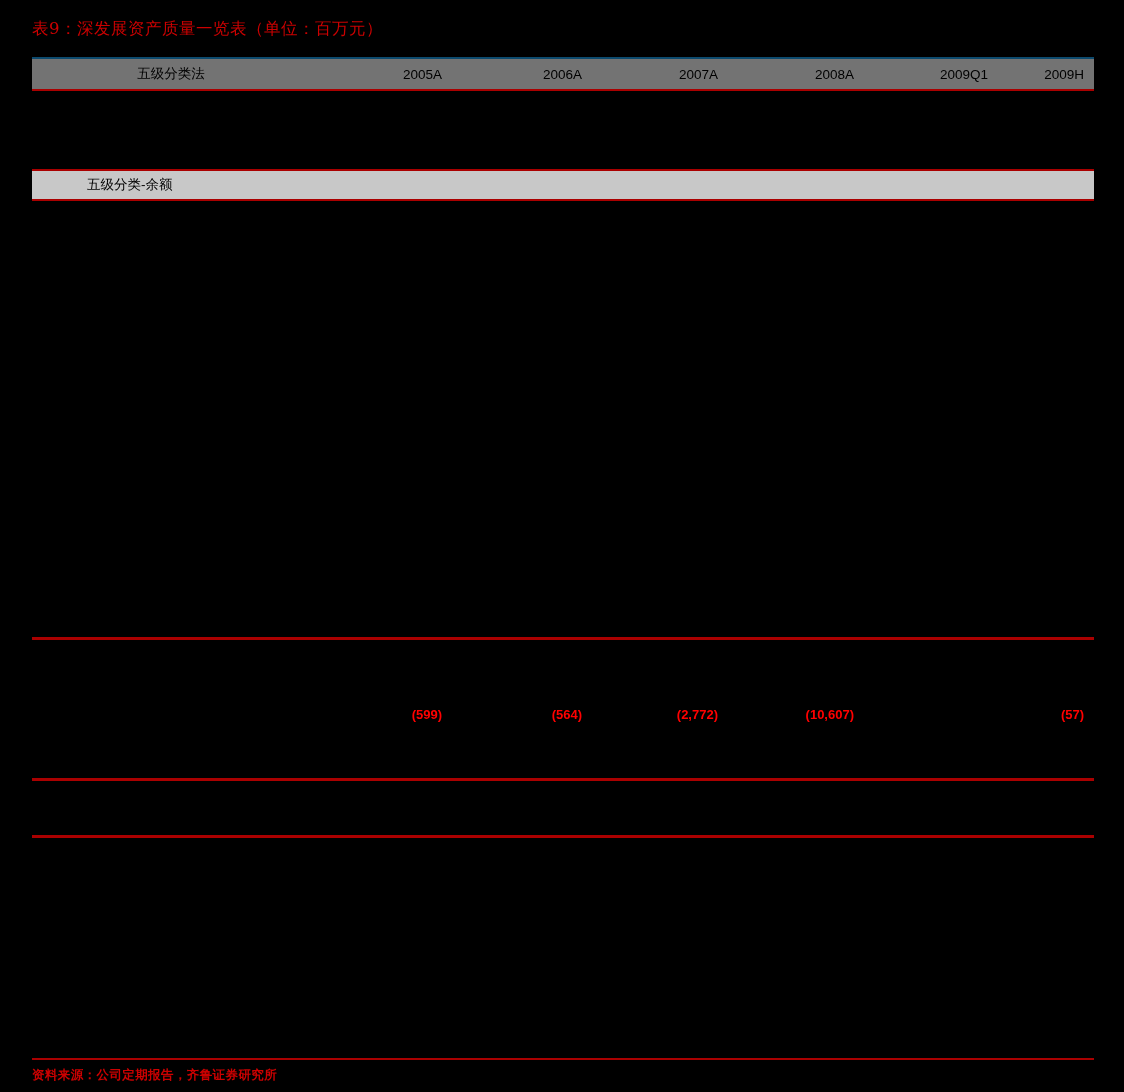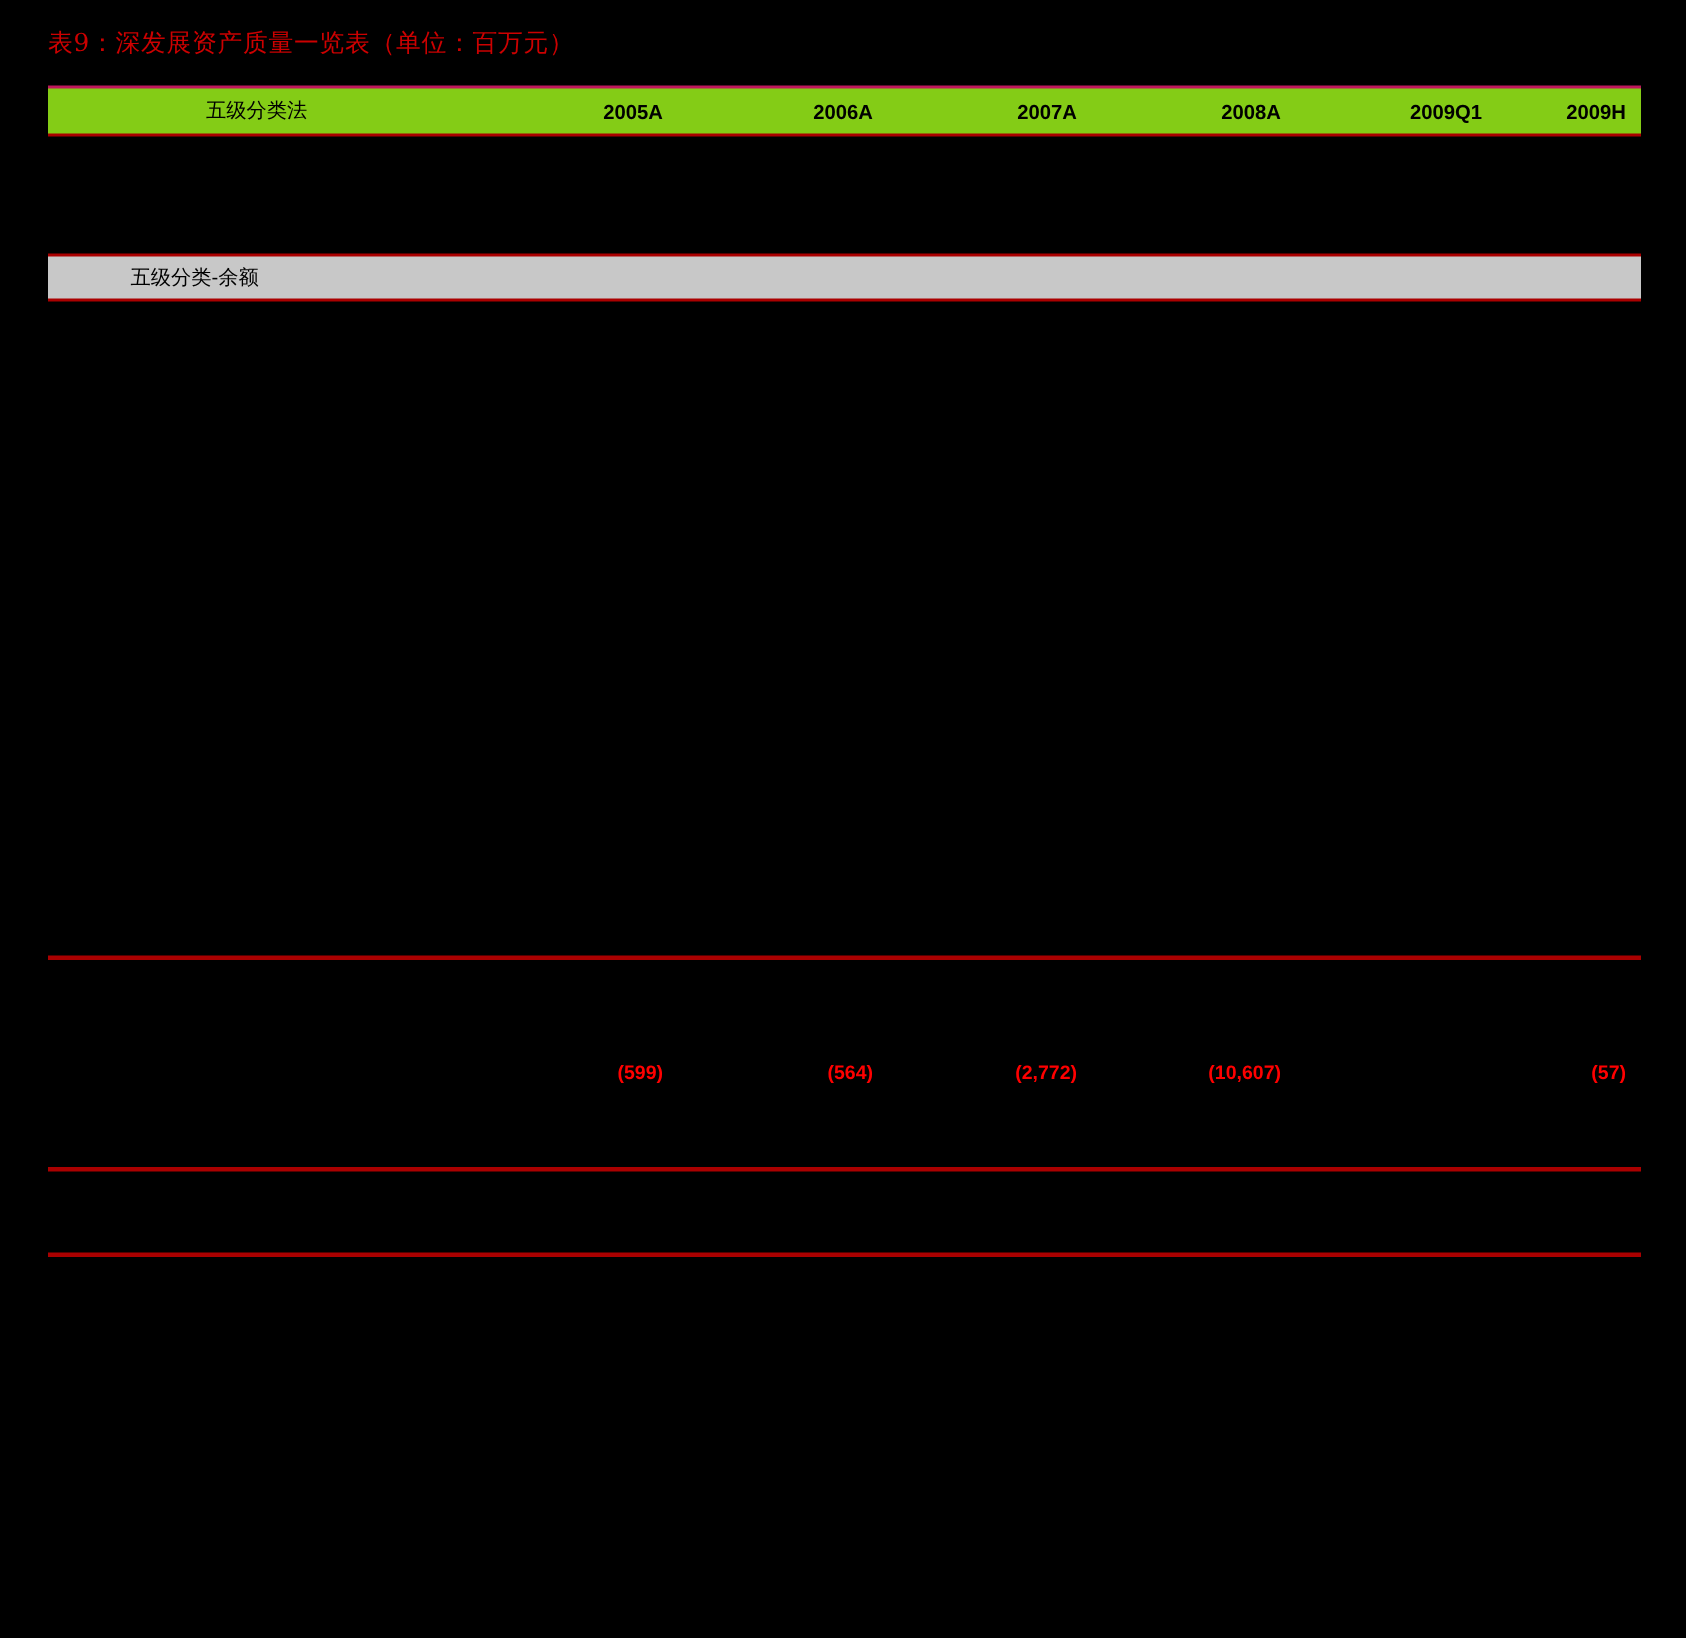--- a/index.html
+++ b/index.html
@@ -53,35 +53,35 @@
   
   col.c0 { width: 278px; }
   col.c1 { width: 142px; }
   col.c2 { width: 140px; }
   col.c3 { width: 136px; }
   col.c4 { width: 136px; }
   col.c5 { width: 134px; }
   col.c6 { width: 96px; }
 
   tr.header-row td {
-    background: #84cc16;
+    background: #737373;
     color: #000000;
     height: 30px;
-    border-top: 2px solid #be185d;
+    border-top: 2px solid #0c4a6e;
     border-bottom: 2px solid #aa0000;
     font-size: 13.5px;
   }
   tr.header-row td.label {
     text-align: center;
     padding-left: 0;
   }
   tr.header-row td.num {
     text-align: right;
     padding-right: 10px;
-    font-weight: bold;
+    font-weight: normal;
   }
   tr.section-row td {
     background: #c8c8c8;
     color: #000000;
     height: 28px;
     border-top: 2px solid #aa0000;
     border-bottom: 2px solid #aa0000;
   }
   tr.section-row td.label {
     text-align: left;
@@ -272,14 +272,18 @@
             <td colspan="7"></td>
           </tr>
 
         <tr class="rule-row">
             <td colspan="7"></td>
           </tr>
       </tbody>
     </table>
   </div>
 
+  <div class="footer">
+    <div class="rule"></div>
+    <div class="src">资料来源：公司定期报告，齐鲁证券研究所</div>
+  </div>
 
 </div>
 
 </body></html>

